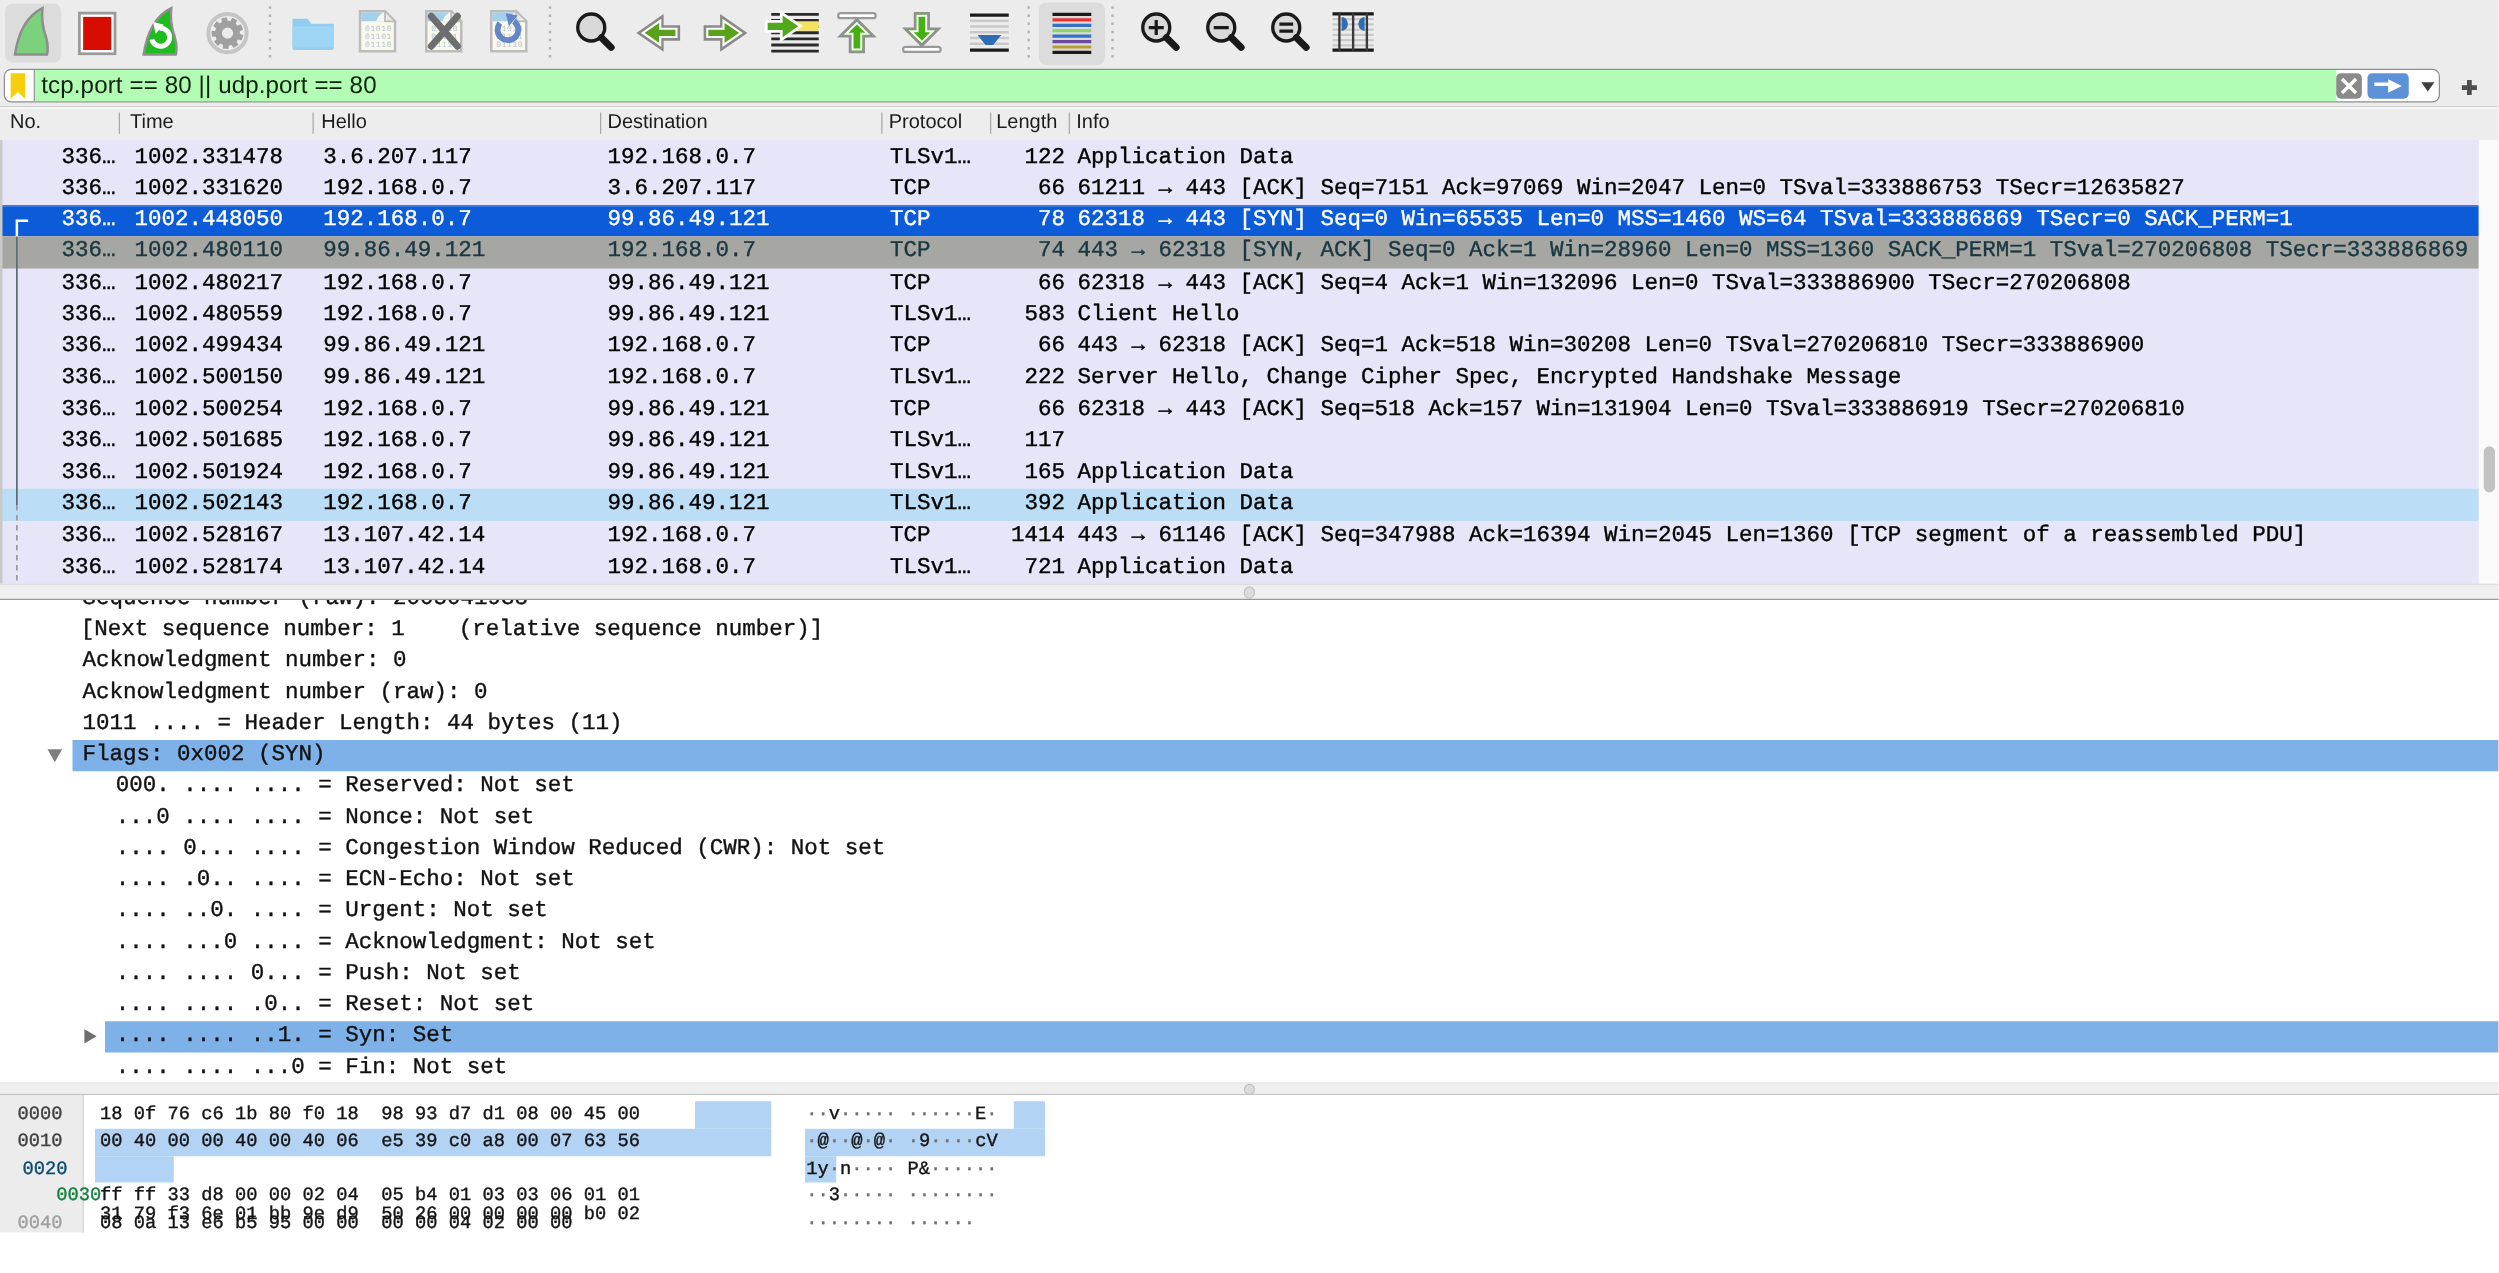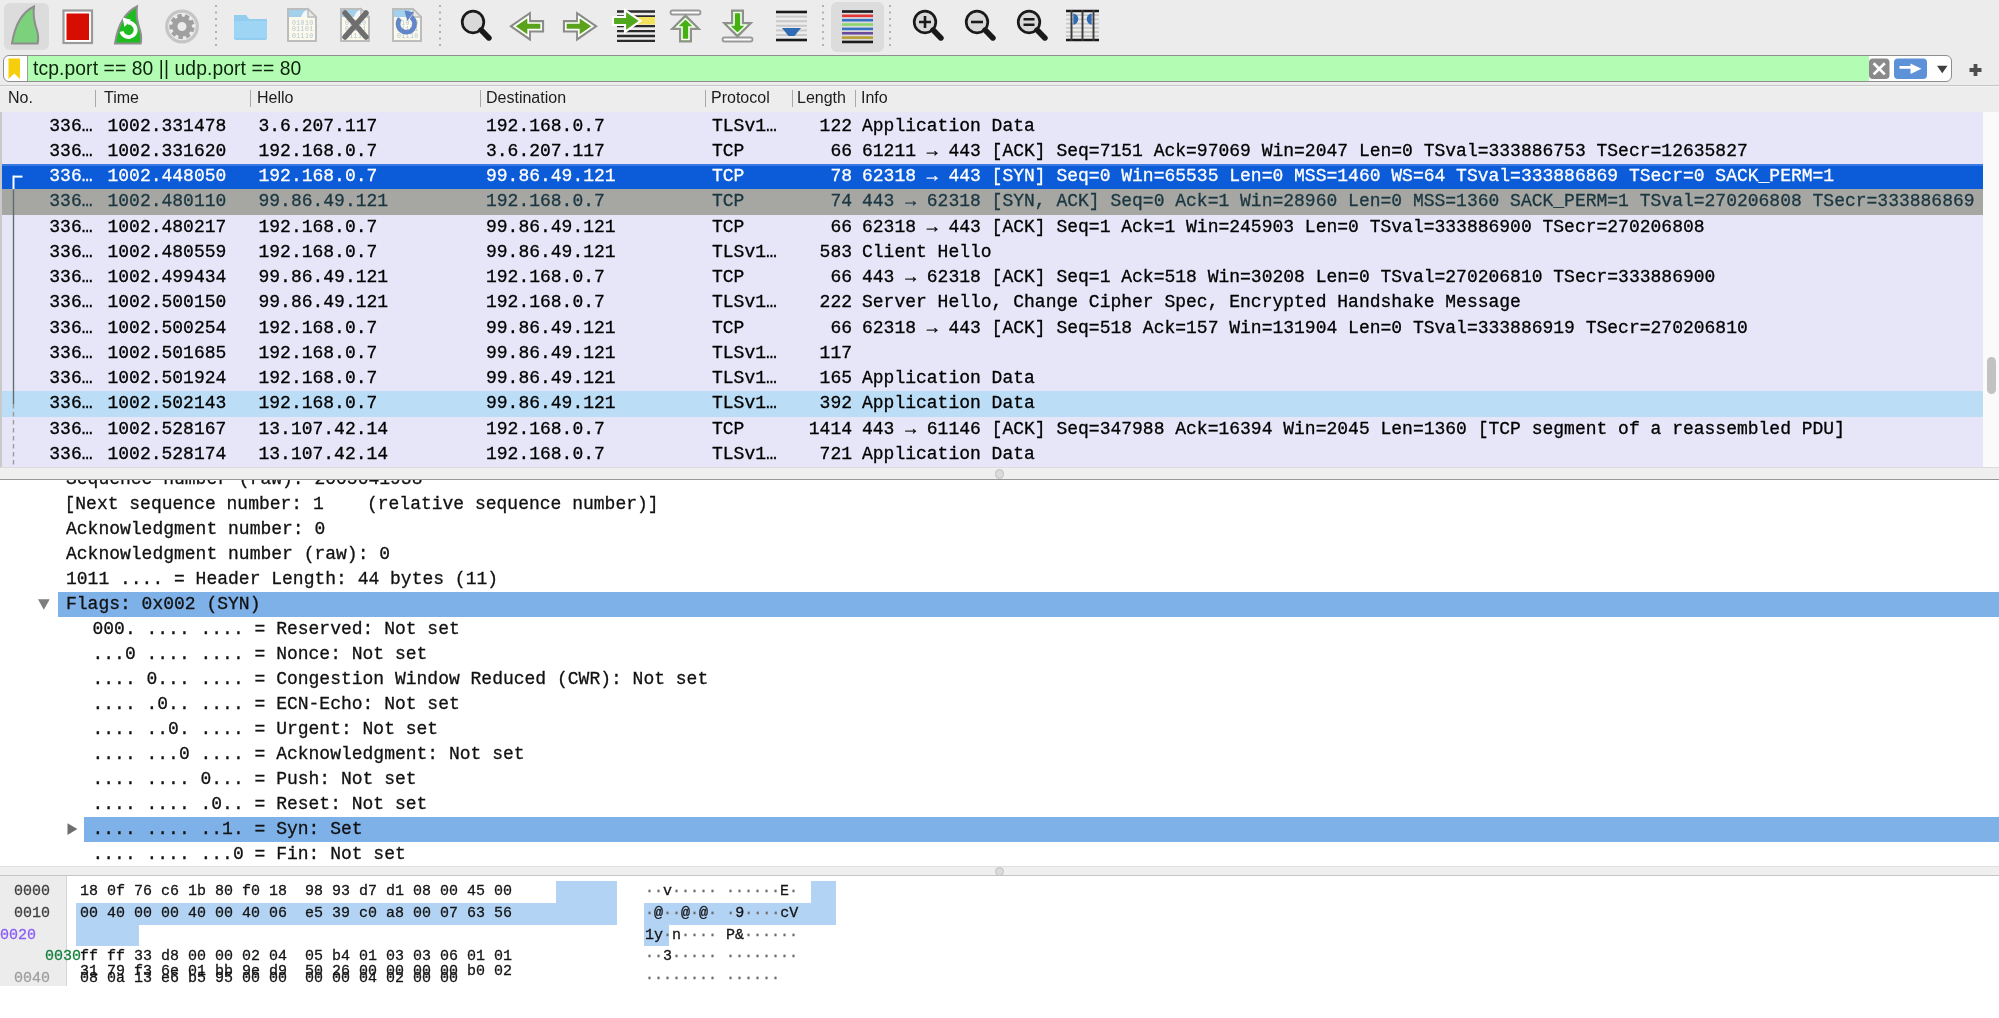--- a/index.html
+++ b/index.html
@@ -232,21 +232,21 @@
 <span class="pc len">74</span>
 <span class="pc inf">443 → 62318 [SYN, ACK] Seq=0 Ack=1 Win=28960 Len=0 MSS=1360 SACK_PERM=1 TSval=270206808 TSecr=333886869</span>
 </div>
 <div class="prow" style="top:102.5px;background:#e7e6f9;color:#000;">
 <span class="pc no">336…</span>
 <span class="pc tm">1002.480217</span>
 <span class="pc src">192.168.0.7</span>
 <span class="pc dst">99.86.49.121</span>
 <span class="pc prt">TCP</span>
 <span class="pc len">66</span>
-<span class="pc inf">62318 → 443 [ACK] Seq=1 Ack=1 Win=245903 Len=0 TSval=333886900 TSecr=270206808</span>
+<span class="pc inf">62318 → 443 [ACK] Seq=4 Ack=1 Win=132096 Len=0 TSval=333886900 TSecr=270206808</span>
 </div>
 <div class="prow" style="top:127.75px;background:#e7e6f9;color:#000;">
 <span class="pc no">336…</span>
 <span class="pc tm">1002.480559</span>
 <span class="pc src">192.168.0.7</span>
 <span class="pc dst">99.86.49.121</span>
 <span class="pc prt">TLSv1…</span>
 <span class="pc len">583</span>
 <span class="pc inf">Client Hello</span>
 </div>
@@ -370,21 +370,21 @@
 <div class="hlt" style="left:76.0px;top:26.95px;width:541.1px;"></div>
 <div class="hlt" style="left:644.0px;top:26.95px;width:192.2px;"></div>
 <div class="hlt" style="left:76.0px;top:48.70px;width:62.6px;"></div>
 <div class="hlt" style="left:644.0px;top:48.70px;width:25.3px;"></div>
 <div class="xrow" style="left:14px;top:5.20px;color:#3f3f3f;">0000</div>
 <div class="xrow" style="left:80.0px;top:5.20px;">18 0f 76 c6 1b 80 f0 18  98 93 d7 d1 08 00 45 00</div>
 <div class="xrow" style="left:645.00px;top:5.20px;"><span style="color:#6d6d6d">··</span>v<span style="color:#6d6d6d">·····</span> <span style="color:#6d6d6d">······</span>E<span style="color:#6d6d6d">·</span></div>
 <div class="xrow" style="left:14px;top:26.95px;color:#3f3f3f;">0010</div>
 <div class="xrow" style="left:80.0px;top:26.95px;">00 40 00 00 40 00 40 06  e5 39 c0 a8 00 07 63 56</div>
 <div class="xrow" style="left:645.00px;top:26.95px;"><span style="color:#6d6d6d">·</span>@<span style="color:#6d6d6d">··</span>@<span style="color:#6d6d6d">·</span>@<span style="color:#6d6d6d">·</span> <span style="color:#6d6d6d">·</span>9<span style="color:#6d6d6d">····</span>cV</div>
-<div class="xrow" style="left:0;top:48.70px;color:#8b5cf6;">0020</div>
+<div class="xrow" style="left:18px;top:48.70px;color:#0c4a6e;">0020</div>
 <div class="xrow" style="left:80.0px;top:48.70px;margin-top:36px;">31 79 f3 6e 01 bb 9e d9  50 26 00 00 00 00 b0 02</div>
 <div class="xrow" style="left:645.00px;top:48.70px;">1y<span style="color:#6d6d6d">·</span>n<span style="color:#6d6d6d">····</span> P&amp;<span style="color:#6d6d6d">······</span></div>
 <div class="xrow" style="left:11px;top:70.45px;color:#15803d;margin-left:34px;">0030</div>
 <div class="xrow" style="left:80.0px;top:70.45px;">ff ff 33 d8 00 00 02 04  05 b4 01 03 03 06 01 01</div>
 <div class="xrow" style="left:645.00px;top:70.45px;"><span style="color:#6d6d6d">··</span>3<span style="color:#6d6d6d">·····</span> <span style="color:#6d6d6d">········</span></div>
 <div class="xrow" style="left:14px;top:92.20px;color:#9f9f9f;">0040</div>
 <div class="xrow" style="left:80.0px;top:92.20px;">08 0a 13 e6 b5 95 00 00  00 00 04 02 00 00</div>
 <div class="xrow" style="left:645.00px;top:92.20px;"><span style="color:#6d6d6d">········</span> <span style="color:#6d6d6d">······</span></div>
 </div>
 </div>

